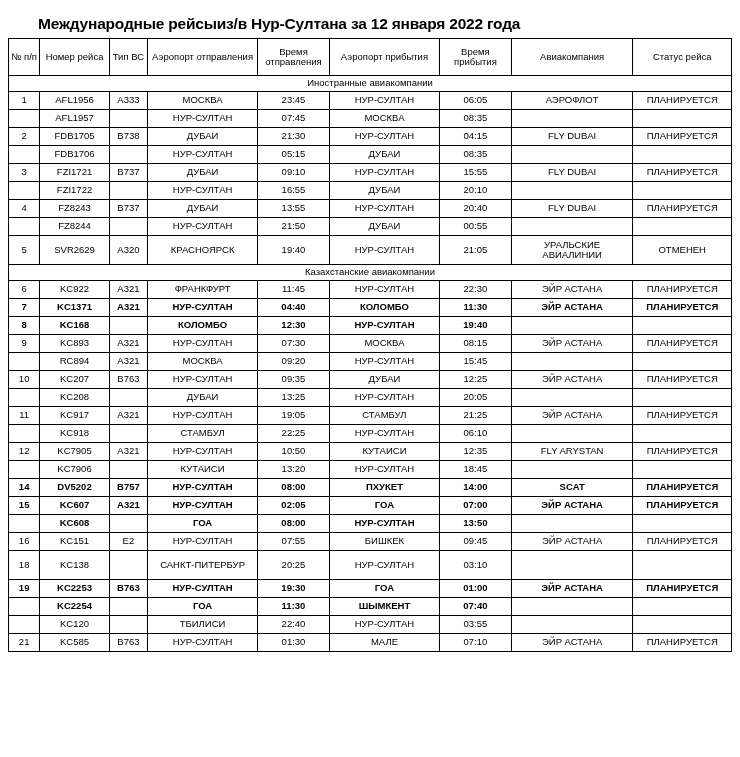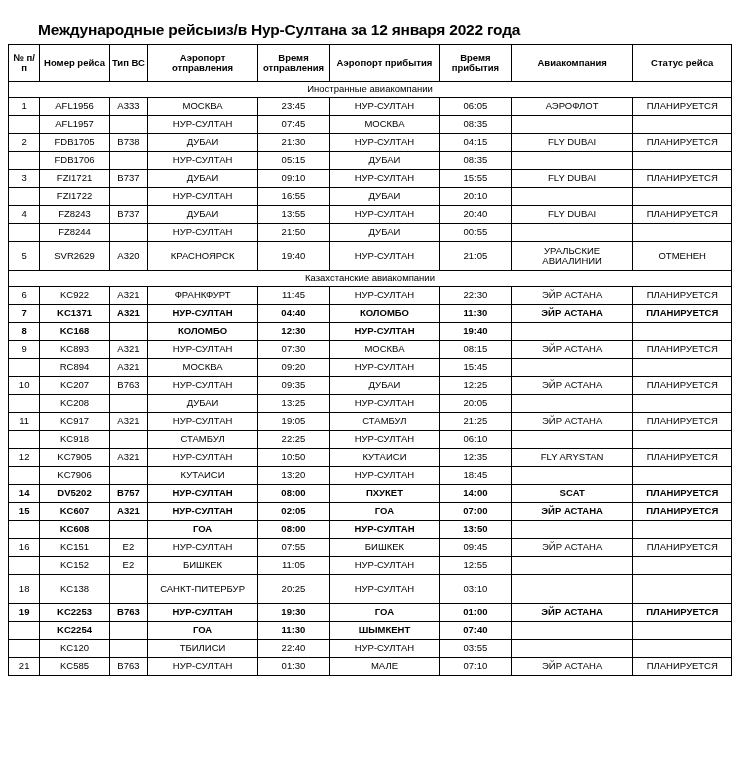--- a/index.html
+++ b/index.html
@@ -11,21 +11,21 @@
     width: 740px;
     height: 757px;
     font-family: "Liberation Sans", sans-serif;
     color: #000000;
     overflow: hidden;
   }
   .page {
     width: 740px;
     height: 644px;
     box-sizing: border-box;
-    padding: 19px 8px 0 8px;
+    padding: 13px 8px 0 8px;
   }
   .doc-title {
     font-size: 15.5px;
     font-weight: bold;
     letter-spacing: -0.2px;
     margin: 2px 0 6px 30px;
     line-height: 1.1;
   }
   table.sched {
     border-collapse: collapse;
@@ -36,21 +36,21 @@
   table.sched td, table.sched th {
     border: 1px solid #000000;
     padding: 1px 2px;
     text-align: center;
     vertical-align: middle;
     line-height: 1.1;
     word-wrap: break-word;
     overflow: hidden;
   }
   thead th {
-    font-weight: bold;
+    font-weight: normal;
     font-size: 9.5px;
     height: 34px;
     padding: 2px 2px;
   }
   td.sect {
     font-weight: normal;
     font-size: 9.5px;
     height: 13px;
     border-left: 1px solid #000;
     border-right: 1px solid #000;
@@ -367,31 +367,20 @@
           <td>16</td>
           <td>KC151</td>
           <td>E2</td>
           <td>НУР-СУЛТАН</td>
           <td>07:55</td>
           <td>БИШКЕК</td>
           <td>09:45</td>
           <td>ЭЙР АСТАНА</td>
           <td>ПЛАНИРУЕТСЯ</td>
         </tr>
-        <tr class="datarow">
-          <td></td>
-          <td>KC152</td>
-          <td>E2</td>
-          <td>БИШКЕК</td>
-          <td>11:05</td>
-          <td>НУР-СУЛТАН</td>
-          <td>12:55</td>
-          <td></td>
-          <td></td>
-        </tr>
         <tr class="datarow tall">
           <td>18</td>
           <td>KC138</td>
           <td></td>
           <td>САНКТ-ПИТЕРБУР</td>
           <td>20:25</td>
           <td>НУР-СУЛТАН</td>
           <td>03:10</td>
           <td></td>
           <td></td>

